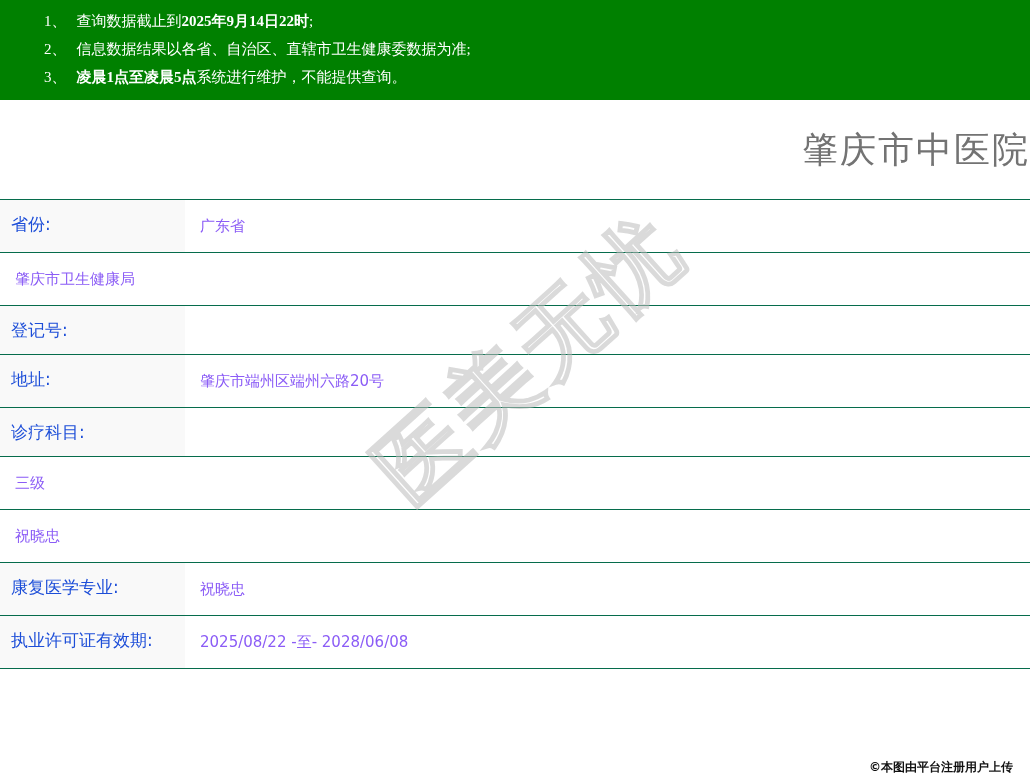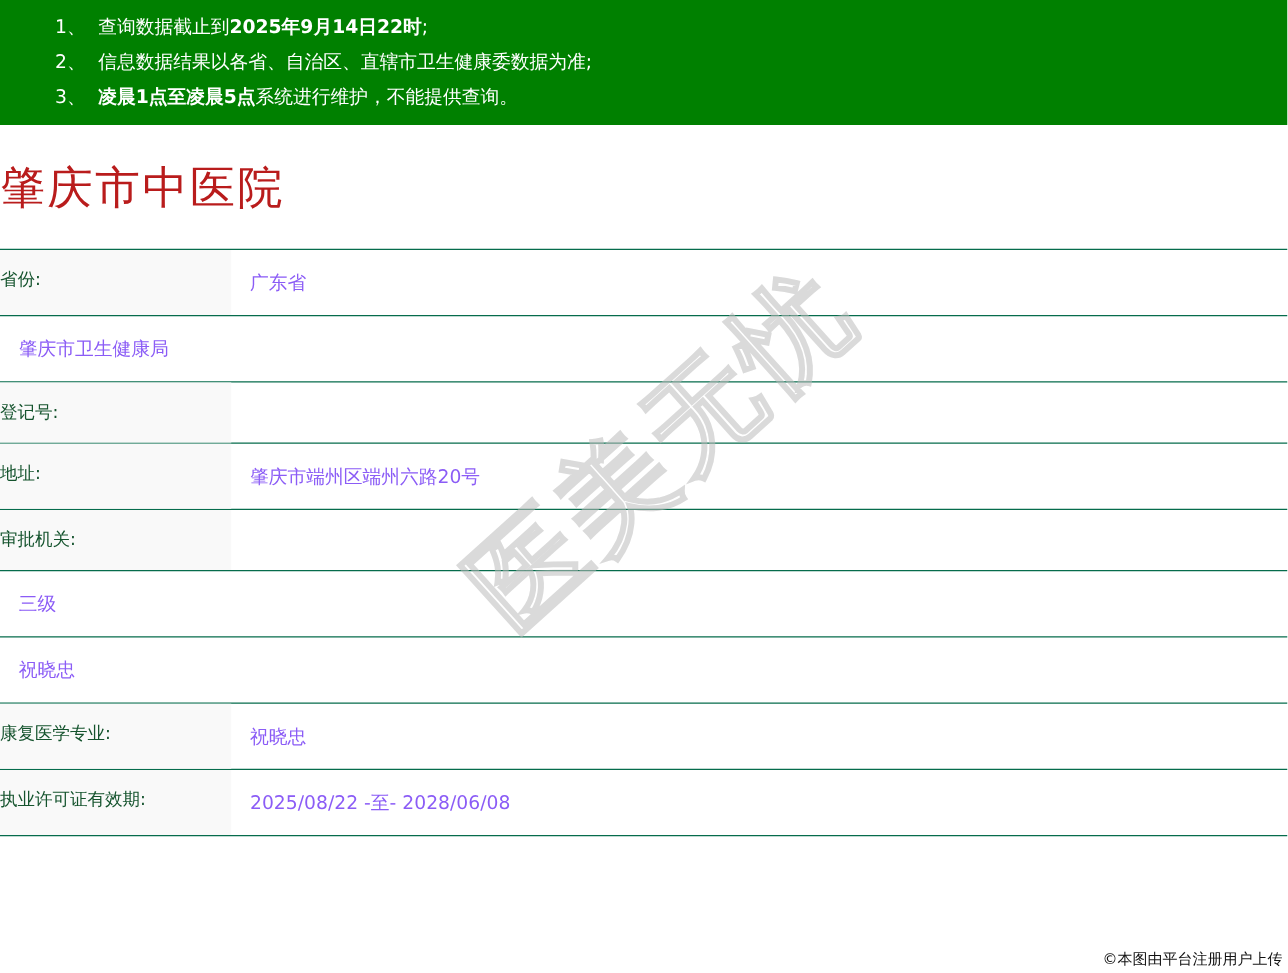--- a/index.html
+++ b/index.html
@@ -14,58 +14,59 @@
     height: 778px;
     background: #ffffff;
     overflow: hidden;
     margin: 0 auto;
   }
 
   
   .notice-bar {
     background: #008000;
     padding: 7px 0 9px 0;
+    font-family: Liberation Serif, serif;
   }
   .notice-line {
     color: #ffffff;
     font-size: 15px;
     line-height: 28px;
     padding-left: 44px;
     white-space: nowrap;
   }
   .notice-num { margin-right: 10px; }
   .notice-bold { font-weight: bold; }
 
   
   .page-title {
     font-size: 36px;
-    color: #b91c1c;
-    text-align: left;
+    color: #737373;
+    text-align: right;
     font-weight: 400;
     margin: 26px 0 24px 0;
     letter-spacing: 2px;
   }
 
   
   .info-table {
     width: 100%;
     border-top: 1px solid #066c4c;
   }
   .info-row {
     display: flex;
     align-items: stretch;
     border-bottom: 1px solid #066c4c;
     min-height: 48px;
   }
   .info-label {
     flex: 0 0 185px;
     background: #f9f9f9;
-    padding: 13px 6px 13px 0;
-    font-size: 14px;
-    color: #14532d;
+    padding: 13px 6px 13px 11px;
+    font-size: 17px;
+    color: #1d4ed8;
     line-height: 22px;
   }
   .info-value {
     flex: 1;
     padding: 13px 8px 13px 15px;
     font-size: 15px;
     color: #8b5cf6;
     line-height: 26px;
   }
 
@@ -84,24 +85,24 @@
     opacity: 0.55;
     transform: rotate(-42deg);
     pointer-events: none;
     white-space: nowrap;
     z-index: 5;
   }
 
   
   .credit {
     position: absolute;
-    right: 4px;
+    right: 17px;
     bottom: 2px;
     font-size: 12px;
-    font-weight: normal;
+    font-weight: bold;
     color: #111111;
     text-shadow: -1px -1px 0 #fff, 1px -1px 0 #fff, -1px 1px 0 #fff, 1px 1px 0 #fff;
     z-index: 6;
   }
 </style>
 </head>
 <body>
 
 <div class="page">
 
@@ -133,21 +134,21 @@
     <div class="info-row">
       <div class="info-label">登记号:</div>
     </div>
 
     <div class="info-row">
       <div class="info-label">地址:</div>
       <div class="info-value">肇庆市端州区端州六路20号</div>
     </div>
 
     <div class="info-row">
-      <div class="info-label">审批机关:</div>
+      <div class="info-label">诊疗科目:</div>
     </div>
 
     <div class="info-row">
       <div class="info-value">三级</div>
     </div>
 
     <div class="info-row">
       <div class="info-value">祝晓忠</div>
     </div>
 

